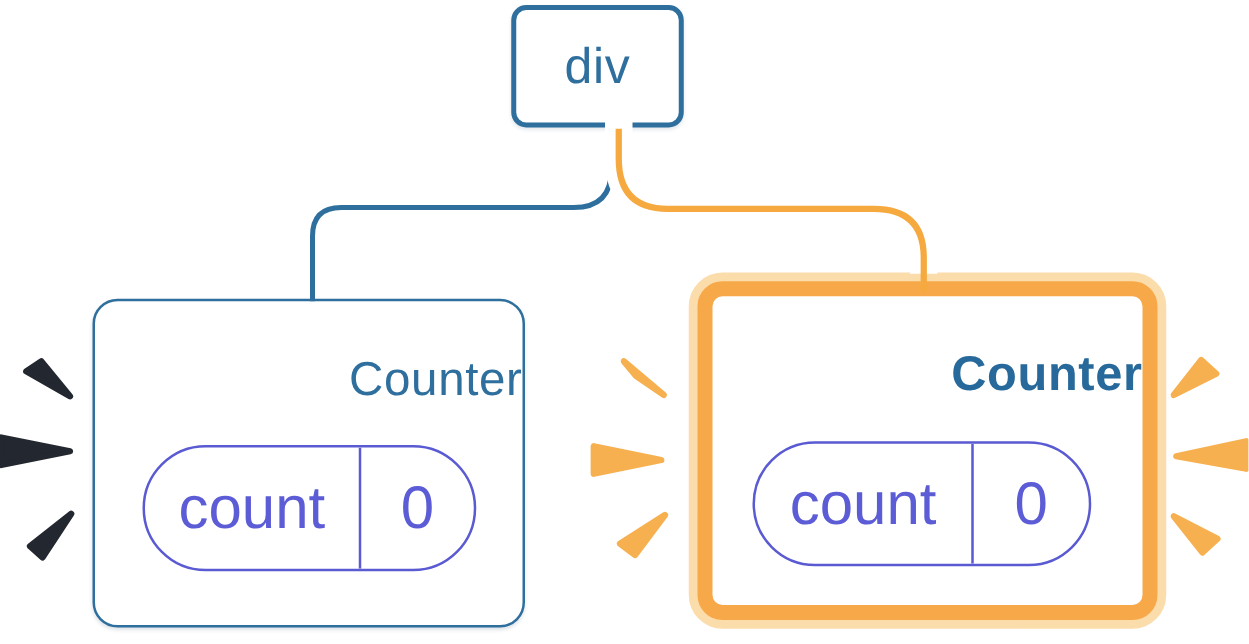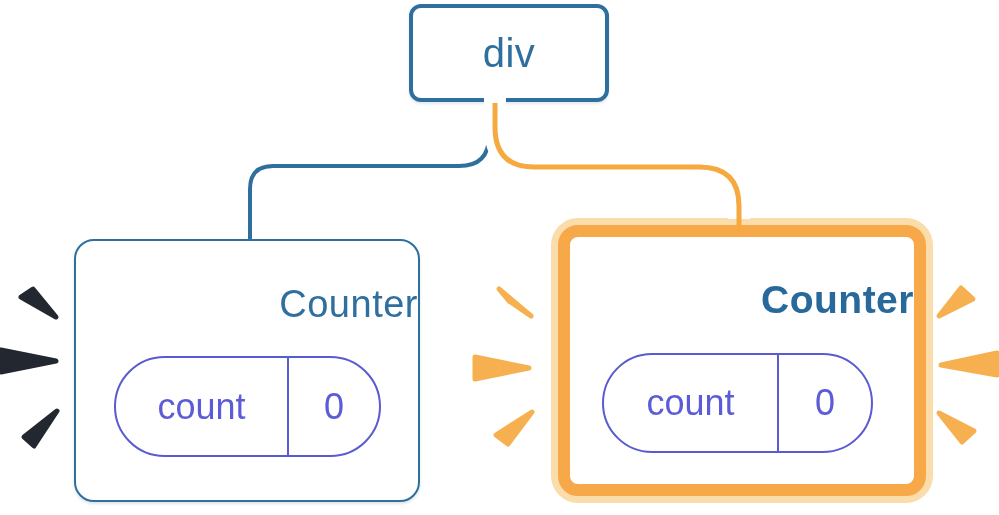--- a/index.html
+++ b/index.html
@@ -12,21 +12,21 @@
     overflow: hidden;
   }
   .node {
     position: absolute;
     background: #ffffff;
     box-sizing: border-box;
     z-index: 1;
   }
   
   .root-node {
-    left: 409px; top: 4px; width: 200px; height: 98px;
+    left: 409px; top: 4px; width: 138px; height: 98px;
     border: 4px solid #2e6f9e;
     border-radius: 12px;
     display: flex; align-items: center; justify-content: center;
     box-shadow: 0 2px 3px rgba(40,70,100,0.12);
   }
   .root-label {
     color: #2e6f9e; font-size: 40px; font-weight: 500; letter-spacing: 0.5px;
   }
   
   .counter-left {
@@ -67,21 +67,21 @@
     box-sizing: border-box;
     border-right: 2.5px solid #5a5ad2;
     display: flex; align-items: center; justify-content: center;
   }
   .counter-left .state-key-cell { width: 173px; }
   .counter-right .state-key-cell { width: 175px; }
   .state-value-cell {
     flex: 1;
     display: flex; align-items: center; justify-content: center;
   }
-  .pill-text { color: #5c5cd6; font-size: 36px; font-weight: 400; }
+  .pill-text { color: #5c5cd6; font-size: 48px; font-weight: 400; }
   
   #overlay {
     position: absolute; left: 0; top: 0; width: 999px; height: 515px;
     z-index: 5; pointer-events: none;
   }
   .edge-blue { fill: none; stroke-width: 4; }
   .edge-casing { fill: none; stroke-width: 22; }
   .edge-orange { fill: none; stroke-width: 5; }
   .spark { stroke-width: 5; stroke-linejoin: round; }
 </style>

